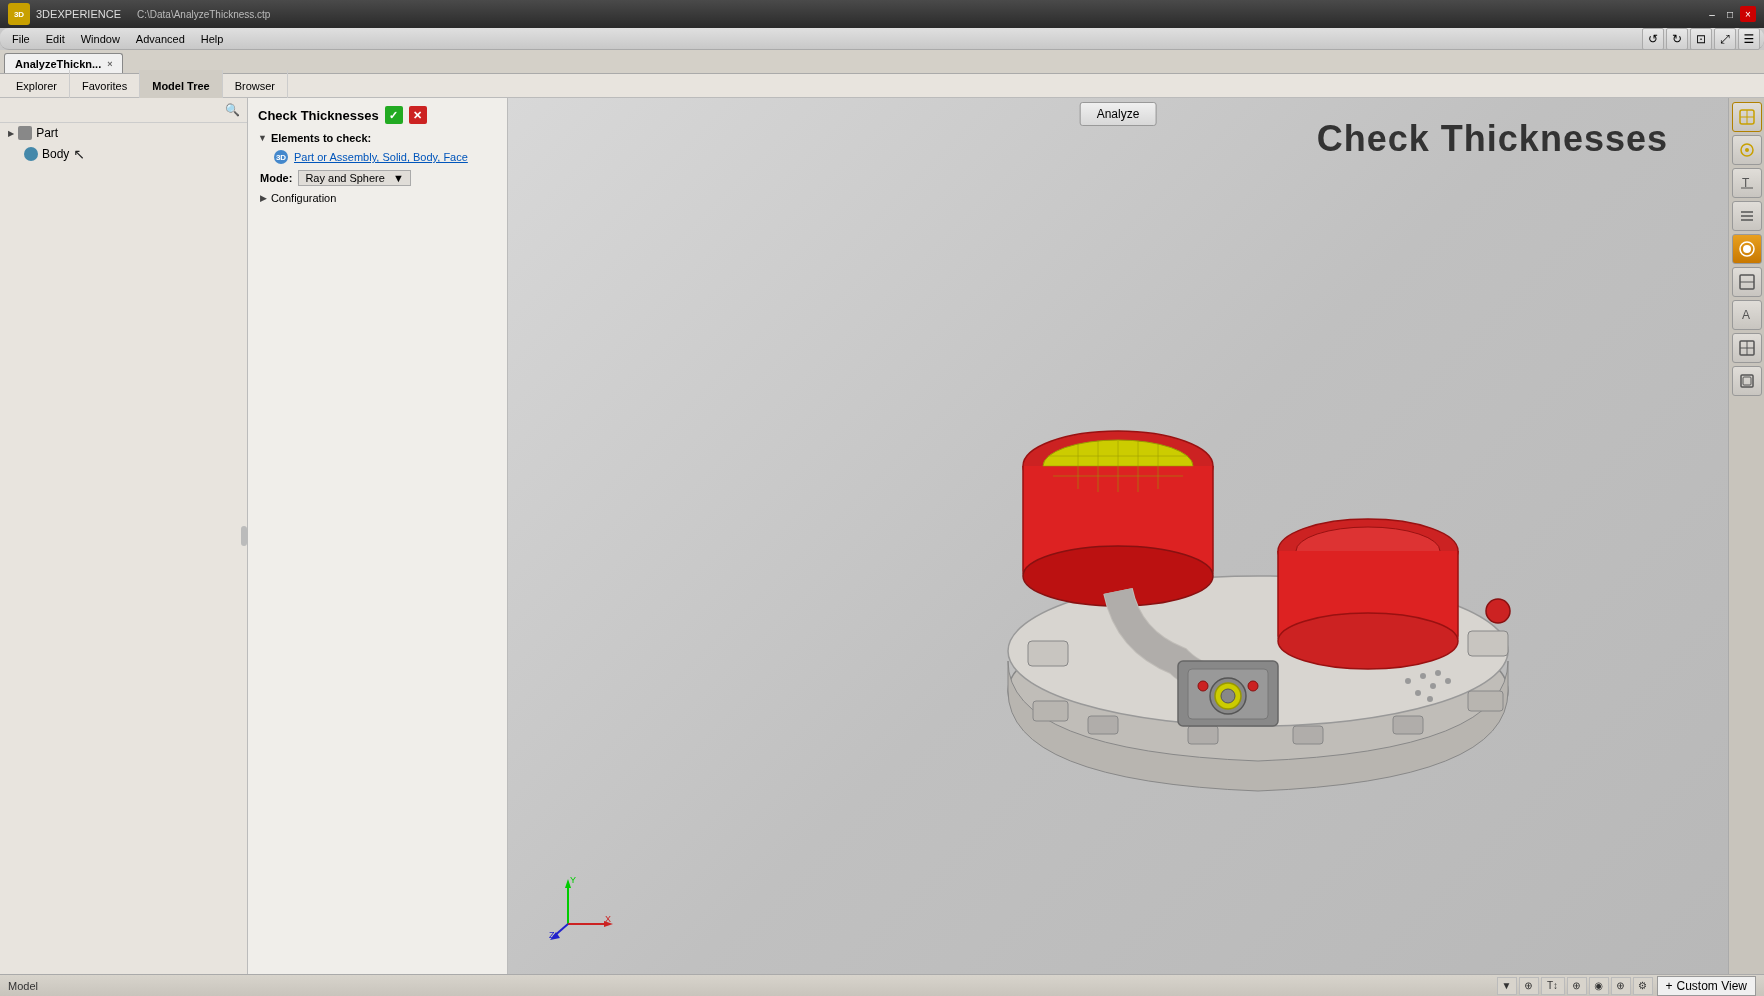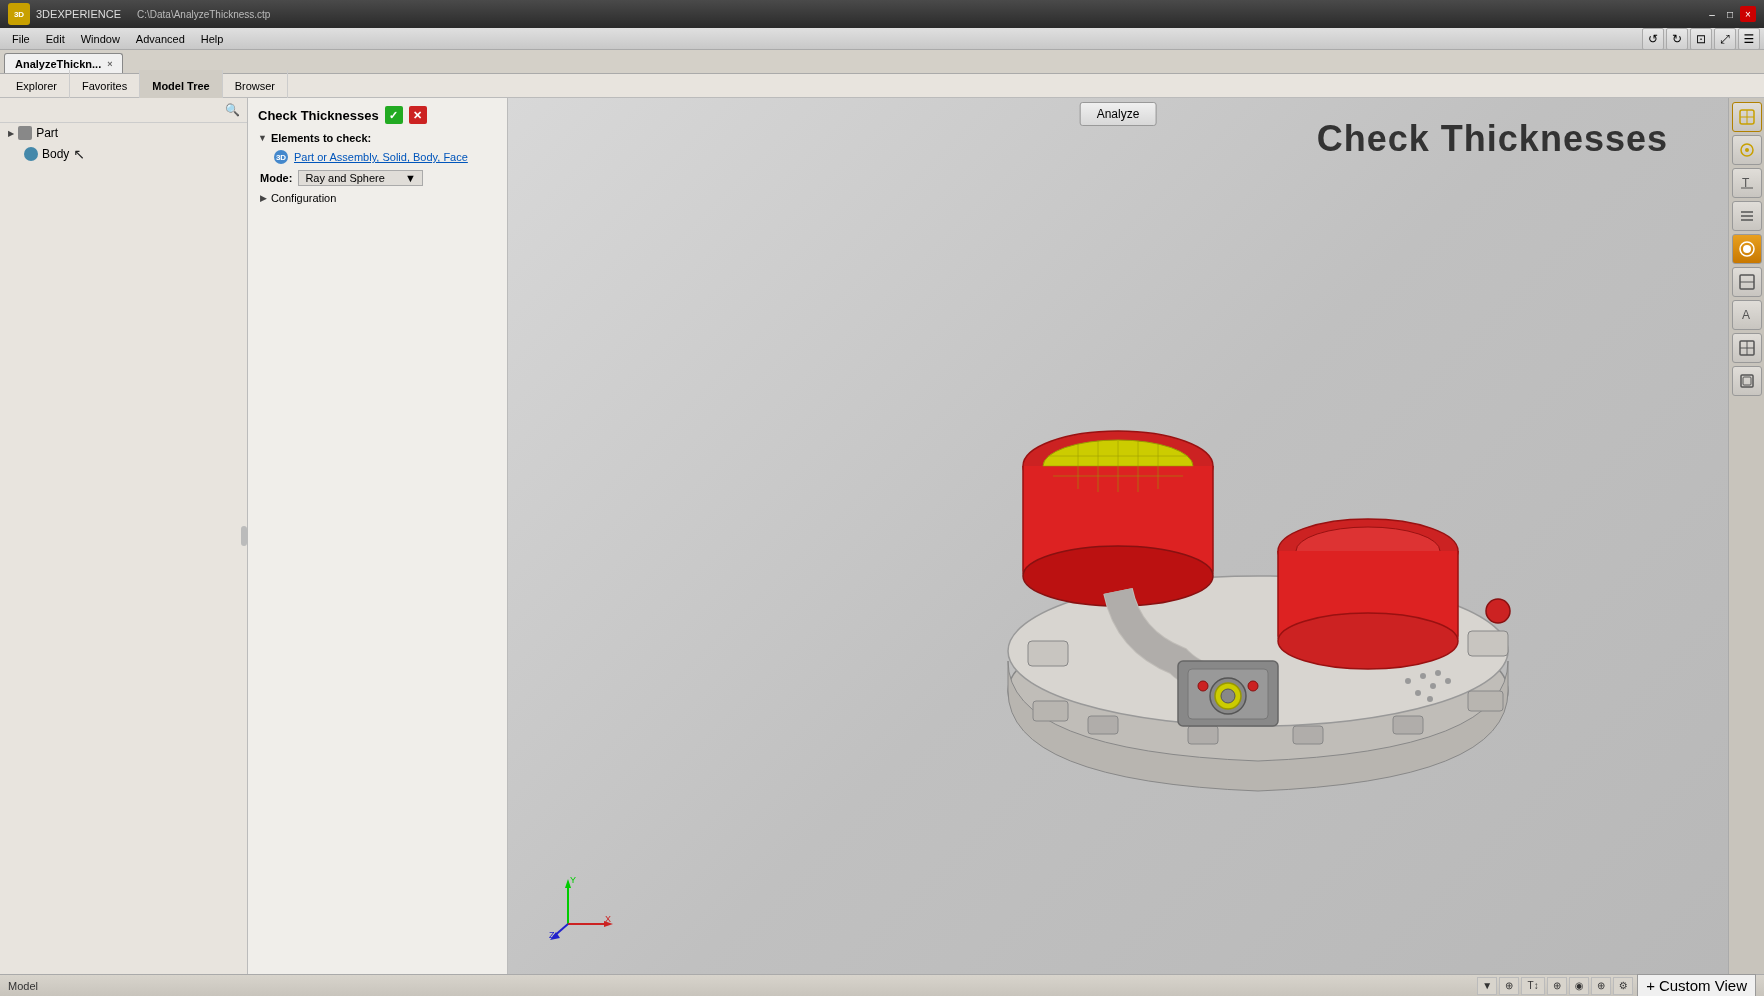--- a/index.html
+++ b/index.html
@@ -25,20 +25,21 @@
     }
     #title-bar .app-name { color: #ddd; margin-right: 16px; font-size: 11px; }
     #menu-bar {
       height: 22px;
       background: linear-gradient(to bottom, #e0e0e0, #c8c8c8);
       display: flex;
       align-items: center;
       padding: 0 4px;
       border-bottom: 1px solid #aaa;
       font-size: 11px;
+      border-radius: 9px;
     }
     .menu-item { padding: 2px 8px; cursor: pointer; }
     .toolbar-icons { display: flex; align-items: center; gap: 2px; margin-left: auto; }
     .toolbar-btn {
       width: 22px; height: 22px;
       background: linear-gradient(to bottom, #e8e8e8, #d0d0d0);
       border: 1px solid #aaa;
       border-radius: 2px;
       display: flex; align-items: center; justify-content: center;
       font-size: 12px; cursor: pointer;
@@ -220,21 +221,21 @@
       gap: 6px;
       padding: 4px 2px;
       font-size: 11px;
     }
     .dropdown-btn {
       background: #e0ddd8;
       border: 1px solid #aaa;
       padding: 1px 6px;
       font-size: 11px;
       cursor: pointer;
-      display: flex; align-items: center; gap: 20px;
+      display: flex; align-items: center; gap: 8px;
     }
     .config-row {
       display: flex;
       align-items: center;
       gap: 4px;
       padding: 2px;
       font-size: 11px;
       cursor: pointer;
     }
 
@@ -322,21 +323,21 @@
     .status-right {
       margin-left: auto;
       display: flex;
       align-items: center;
       gap: 4px;
     }
     .custom-view-btn {
       background: #f0f0f0;
       border: 1px solid #999;
       padding: 2px 8px;
-      font-size: 15px;
+      font-size: 12px;
       cursor: pointer;
     }
     .status-icons {
       display: flex;
       gap: 2px;
     }
     .status-icon-btn {
       width: 20px; height: 18px;
       background: #d8d4cc;
       border: 1px solid #bbb;

